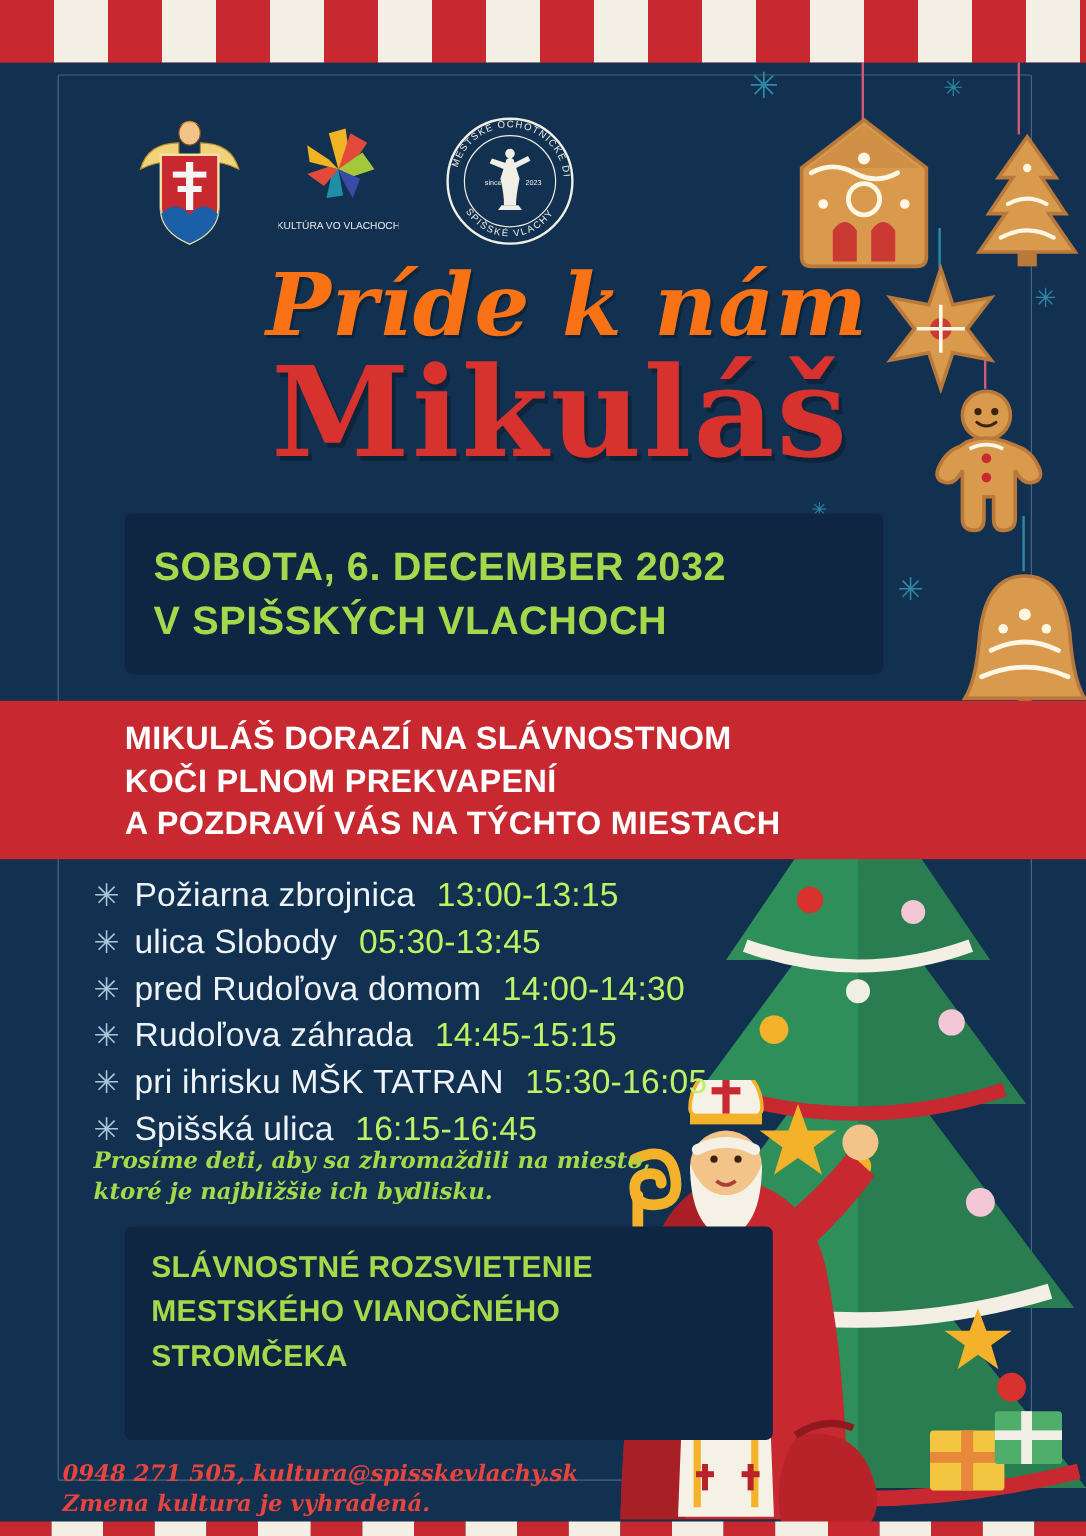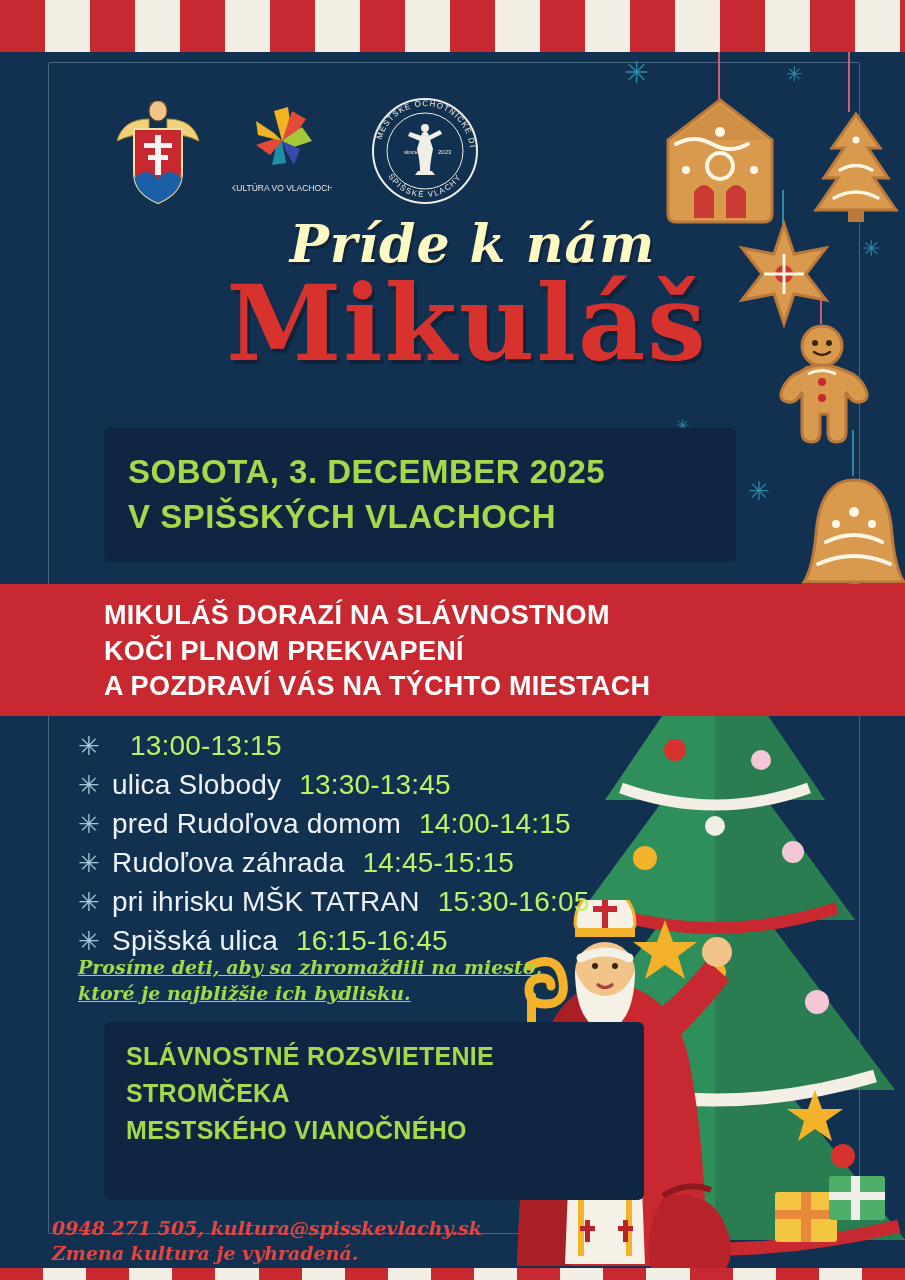--- a/index.html
+++ b/index.html
@@ -85,22 +85,22 @@
     position: absolute;
     left: 0; top: 218px;
     width: 905px;
     text-align: center;
     z-index: 4;
   }
   .headline .l1 {
     font-family: "DejaVu Serif", serif;
     font-weight: bold;
     font-style: italic;
-    font-size: 52px;
-    color: #fef9c3;
+    font-size: 72px;
+    color: #f97316;
     letter-spacing: 1px;
     line-height: 1.0;
     text-shadow: 2px 3px 0 rgba(0,0,0,0.25);
     margin-left: 40px;
   }
   .headline .l2 {
     font-family: "DejaVu Serif", serif;
     font-weight: bold;
     font-size: 104px;
     color: #d8322f;
@@ -185,21 +185,20 @@
     z-index: 4;
     width: 560px;
   }
   .note div {
     font-family: "DejaVu Serif", serif;
     font-weight: bold;
     font-style: italic;
     font-size: 19px;
     color: #a4d94b;
     line-height: 1.35;
-    text-decoration: underline;
   }
 
   
   .bottom-panel {
     position: absolute;
     left: 104px; top: 1022px;
     width: 540px; height: 178px;
     background: #0e2641;
     border-radius: 6px;
     z-index: 4;
@@ -407,44 +406,45 @@
       </g>
     </svg>
   </div>
 
   <div class="headline">
     <div class="l1">Príde k nám</div>
     <div class="l2">Mikuláš</div>
   </div>
 
   <div class="date-panel">
-    <div>SOBOTA, 3. DECEMBER 2025</div>
+    <div>SOBOTA, 6. DECEMBER 2032</div>
     <div>V SPIŠSKÝCH VLACHOCH</div>
   </div>
 
   <div class="red-banner">
     <div>MIKULÁŠ DORAZÍ NA SLÁVNOSTNOM</div>
     <div>KOČI PLNOM PREKVAPENÍ</div>
     <div>A POZDRAVÍ VÁS NA TÝCHTO MIESTACH</div>
   </div>
 
   <div class="schedule">
     <div class="sched-row">
       <span class="sched-star">✳</span>
+      <span class="sched-text">Požiarna zbrojnica</span>
       <span class="sched-time">13:00-13:15</span>
     </div>
     <div class="sched-row">
       <span class="sched-star">✳</span>
       <span class="sched-text">ulica Slobody</span>
-      <span class="sched-time">13:30-13:45</span>
+      <span class="sched-time">05:30-13:45</span>
     </div>
     <div class="sched-row">
       <span class="sched-star">✳</span>
       <span class="sched-text">pred Rudoľova domom</span>
-      <span class="sched-time">14:00-14:15</span>
+      <span class="sched-time">14:00-14:30</span>
     </div>
     <div class="sched-row">
       <span class="sched-star">✳</span>
       <span class="sched-text">Rudoľova záhrada</span>
       <span class="sched-time">14:45-15:15</span>
     </div>
     <div class="sched-row">
       <span class="sched-star">✳</span>
       <span class="sched-text">pri ihrisku MŠK TATRAN</span>
       <span class="sched-time">15:30-16:05</span>
@@ -456,22 +456,22 @@
     </div>
   </div>
 
   <div class="note">
     <div>Prosíme deti, aby sa zhromaždili na miesto,</div>
     <div>ktoré je najbližšie ich bydlisku.</div>
   </div>
 
   <div class="bottom-panel">
     <div>SLÁVNOSTNÉ ROZSVIETENIE</div>
+    <div>MESTSKÉHO VIANOČNÉHO</div>
     <div>STROMČEKA</div>
-    <div>MESTSKÉHO VIANOČNÉHO</div>
   </div>
 
   <div class="contact">
     <div>0948 271 505, kultura@spisskevlachy.sk</div>
     <div>Zmena kultura je vyhradená.</div>
   </div>
 
   <svg class="scene" style="right:0px; bottom:0px;" width="380" height="660" viewBox="0 0 380 660">
 
     <path d="M190 18 L300 180 L80 180 Z" fill="#2f8f5b"></path>

